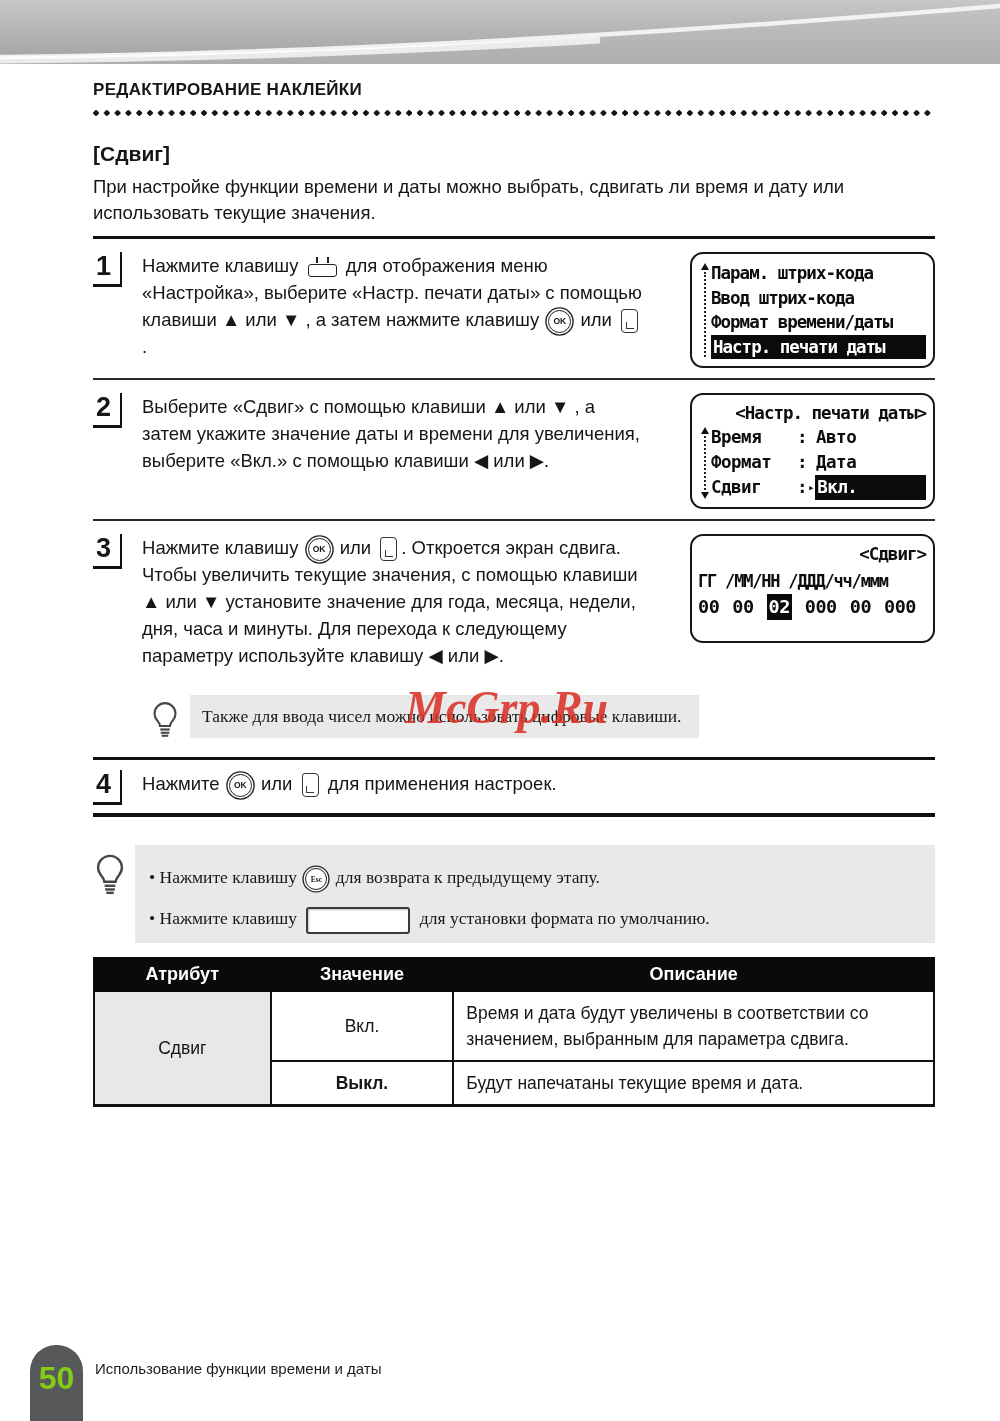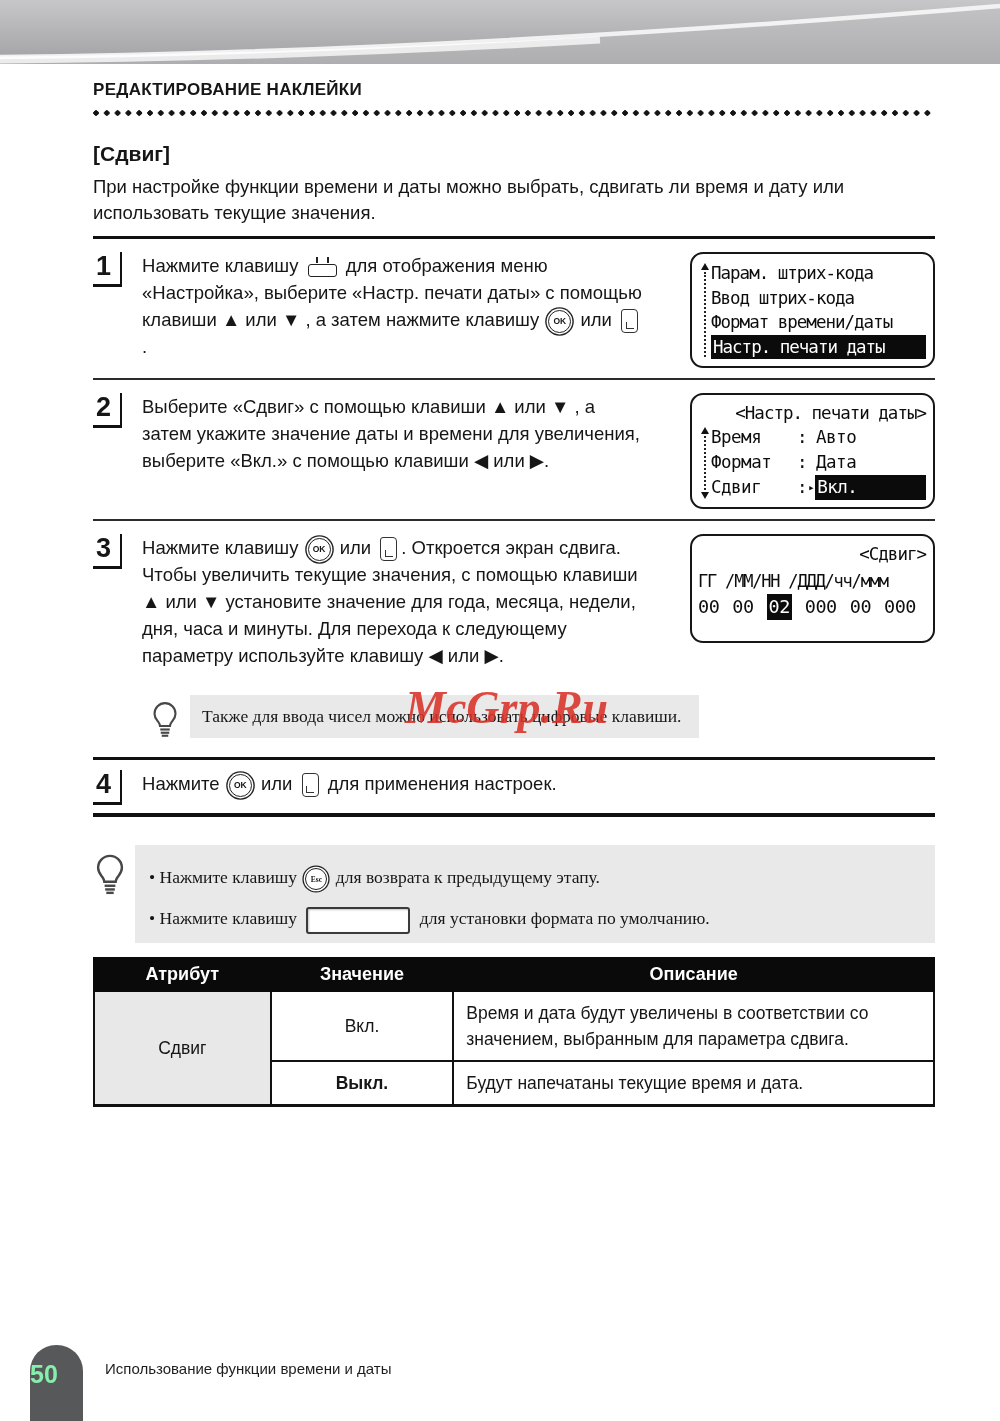--- a/index.html
+++ b/index.html
@@ -39,21 +39,21 @@
   .ent-mark{display:block;width:7px;height:6px;border-left:1.6px solid #333;
     border-bottom:1.6px solid #333;margin-bottom:3px;}
   .ik-menu-key{flex-direction:column;align-items:center;margin:0 4px;}
   .mk-top{width:9px;height:6px;border-left:2px solid #222;border-right:2px solid #222;margin-bottom:1px;}
   .mk-rect{width:27px;height:11px;border:1.8px solid #222;border-radius:3px;background:#fff;}
   .ik-blank-key{width:100px;height:23px;border:2px solid #3a3a3a;border-radius:3px;background:#fff;
     box-shadow:inset 1px 1px 2px #c6c6c6;margin:0 5px;}
   
   .lcd{border:2.6px solid #161616;border-radius:13px;background:#fff;box-sizing:border-box;
     width:245px;padding:7px 7px 7px 6px;font-family:"DejaVu Sans Mono",monospace;
-    font-weight:normal;color:#0d0d0d;}
+    font-weight:bold;color:#0d0d0d;}
   .lcd-flex{display:flex;}
   .scrollcol{width:13px;display:flex;flex-direction:column;align-items:center;flex:0 0 13px;}
   .tri-up{width:0;height:0;border-left:4.5px solid transparent;border-right:4.5px solid transparent;
     border-bottom:7px solid #111;margin-top:2px;}
   .tri-down{width:0;height:0;border-left:4.5px solid transparent;border-right:4.5px solid transparent;
     border-top:7px solid #111;margin-bottom:1px;}
   .dotline{flex:1;width:0;border-left:2.6px dotted #222;margin:2px 0;}
   .lcd-items{flex:1;min-width:0;}
   .lcd-line{font-size:17.5px;line-height:24.5px;white-space:nowrap;letter-spacing:-1px;}
   .lcd-line.sel{background:#0b0b0b;color:#fff;padding:0 2px;}
@@ -88,23 +88,23 @@
   table.attrs thead th{background:#0a0a0a;color:#fff;font-weight:bold;font-size:18px;
     padding:5px 6px;border:2px solid #0a0a0a;}
   table.attrs thead th + th{border-left:2px solid #9a9a9a;}
   table.attrs td{border:2.2px solid #111;padding:8px 12px;vertical-align:middle;line-height:26px;}
   td.attr{background:#e8e8e8;text-align:center;width:152px;}
   td.val{text-align:center;width:158px;}
   td.desc{width:460px;}
   table.attrs{border-bottom:3px solid #111;}
   
   .footer-tab{position:absolute;left:30px;bottom:0;width:53px;height:76px;background:#57585a;
-    border-radius:26px 26px 0 0;color:#86efac;font-weight:bold;font-size:25px;
+    border-radius:26px 26px 0 0;color:#84cc16;font-weight:bold;font-size:32px;text-align:center;
     padding-top:15px;box-sizing:border-box;}
-  .footer-text{position:absolute;left:105px;bottom:44px;font-size:15px;color:#1e1e1e;}
+  .footer-text{position:absolute;left:95px;bottom:44px;font-size:15px;color:#1e1e1e;}
 </style>
 </head>
 <body>
 
 <div class="page">
 
   <div class="banner">
     <svg width="1000" height="64" viewBox="0 0 1000 64" preserveAspectRatio="none">
       <defs>
         <linearGradient id="bg1" x1="0" y1="0" x2="0" y2="1">

